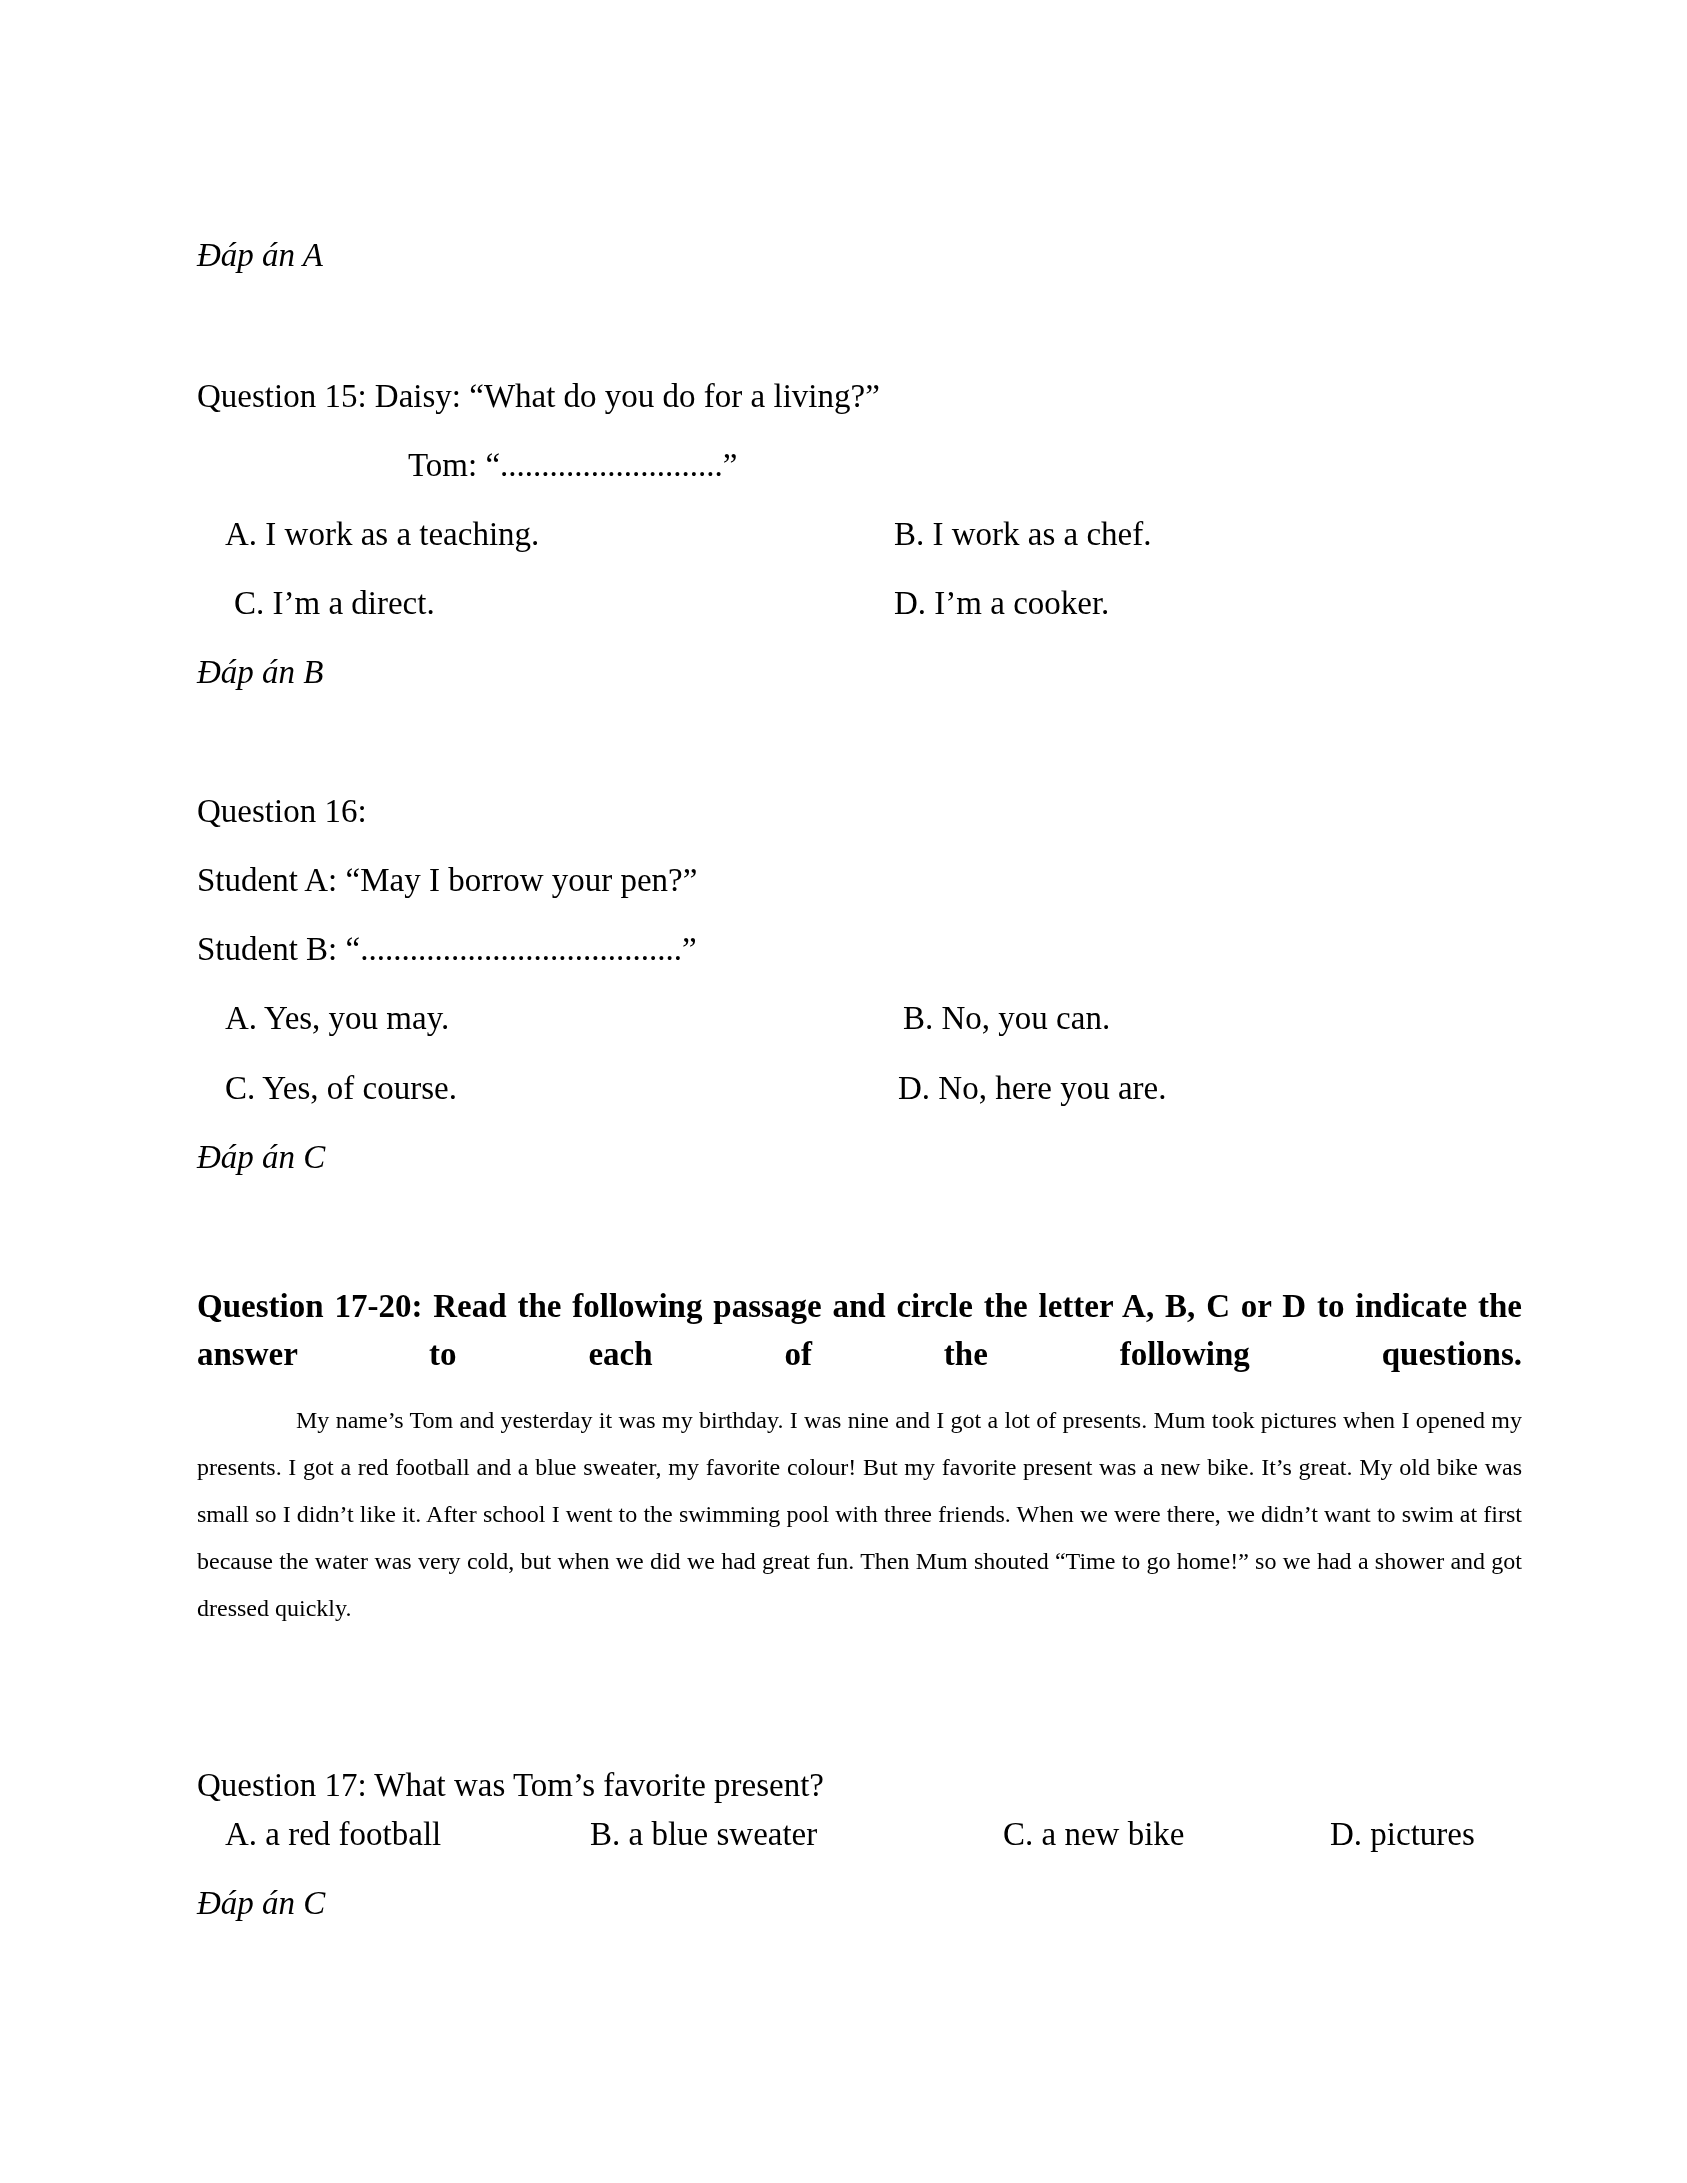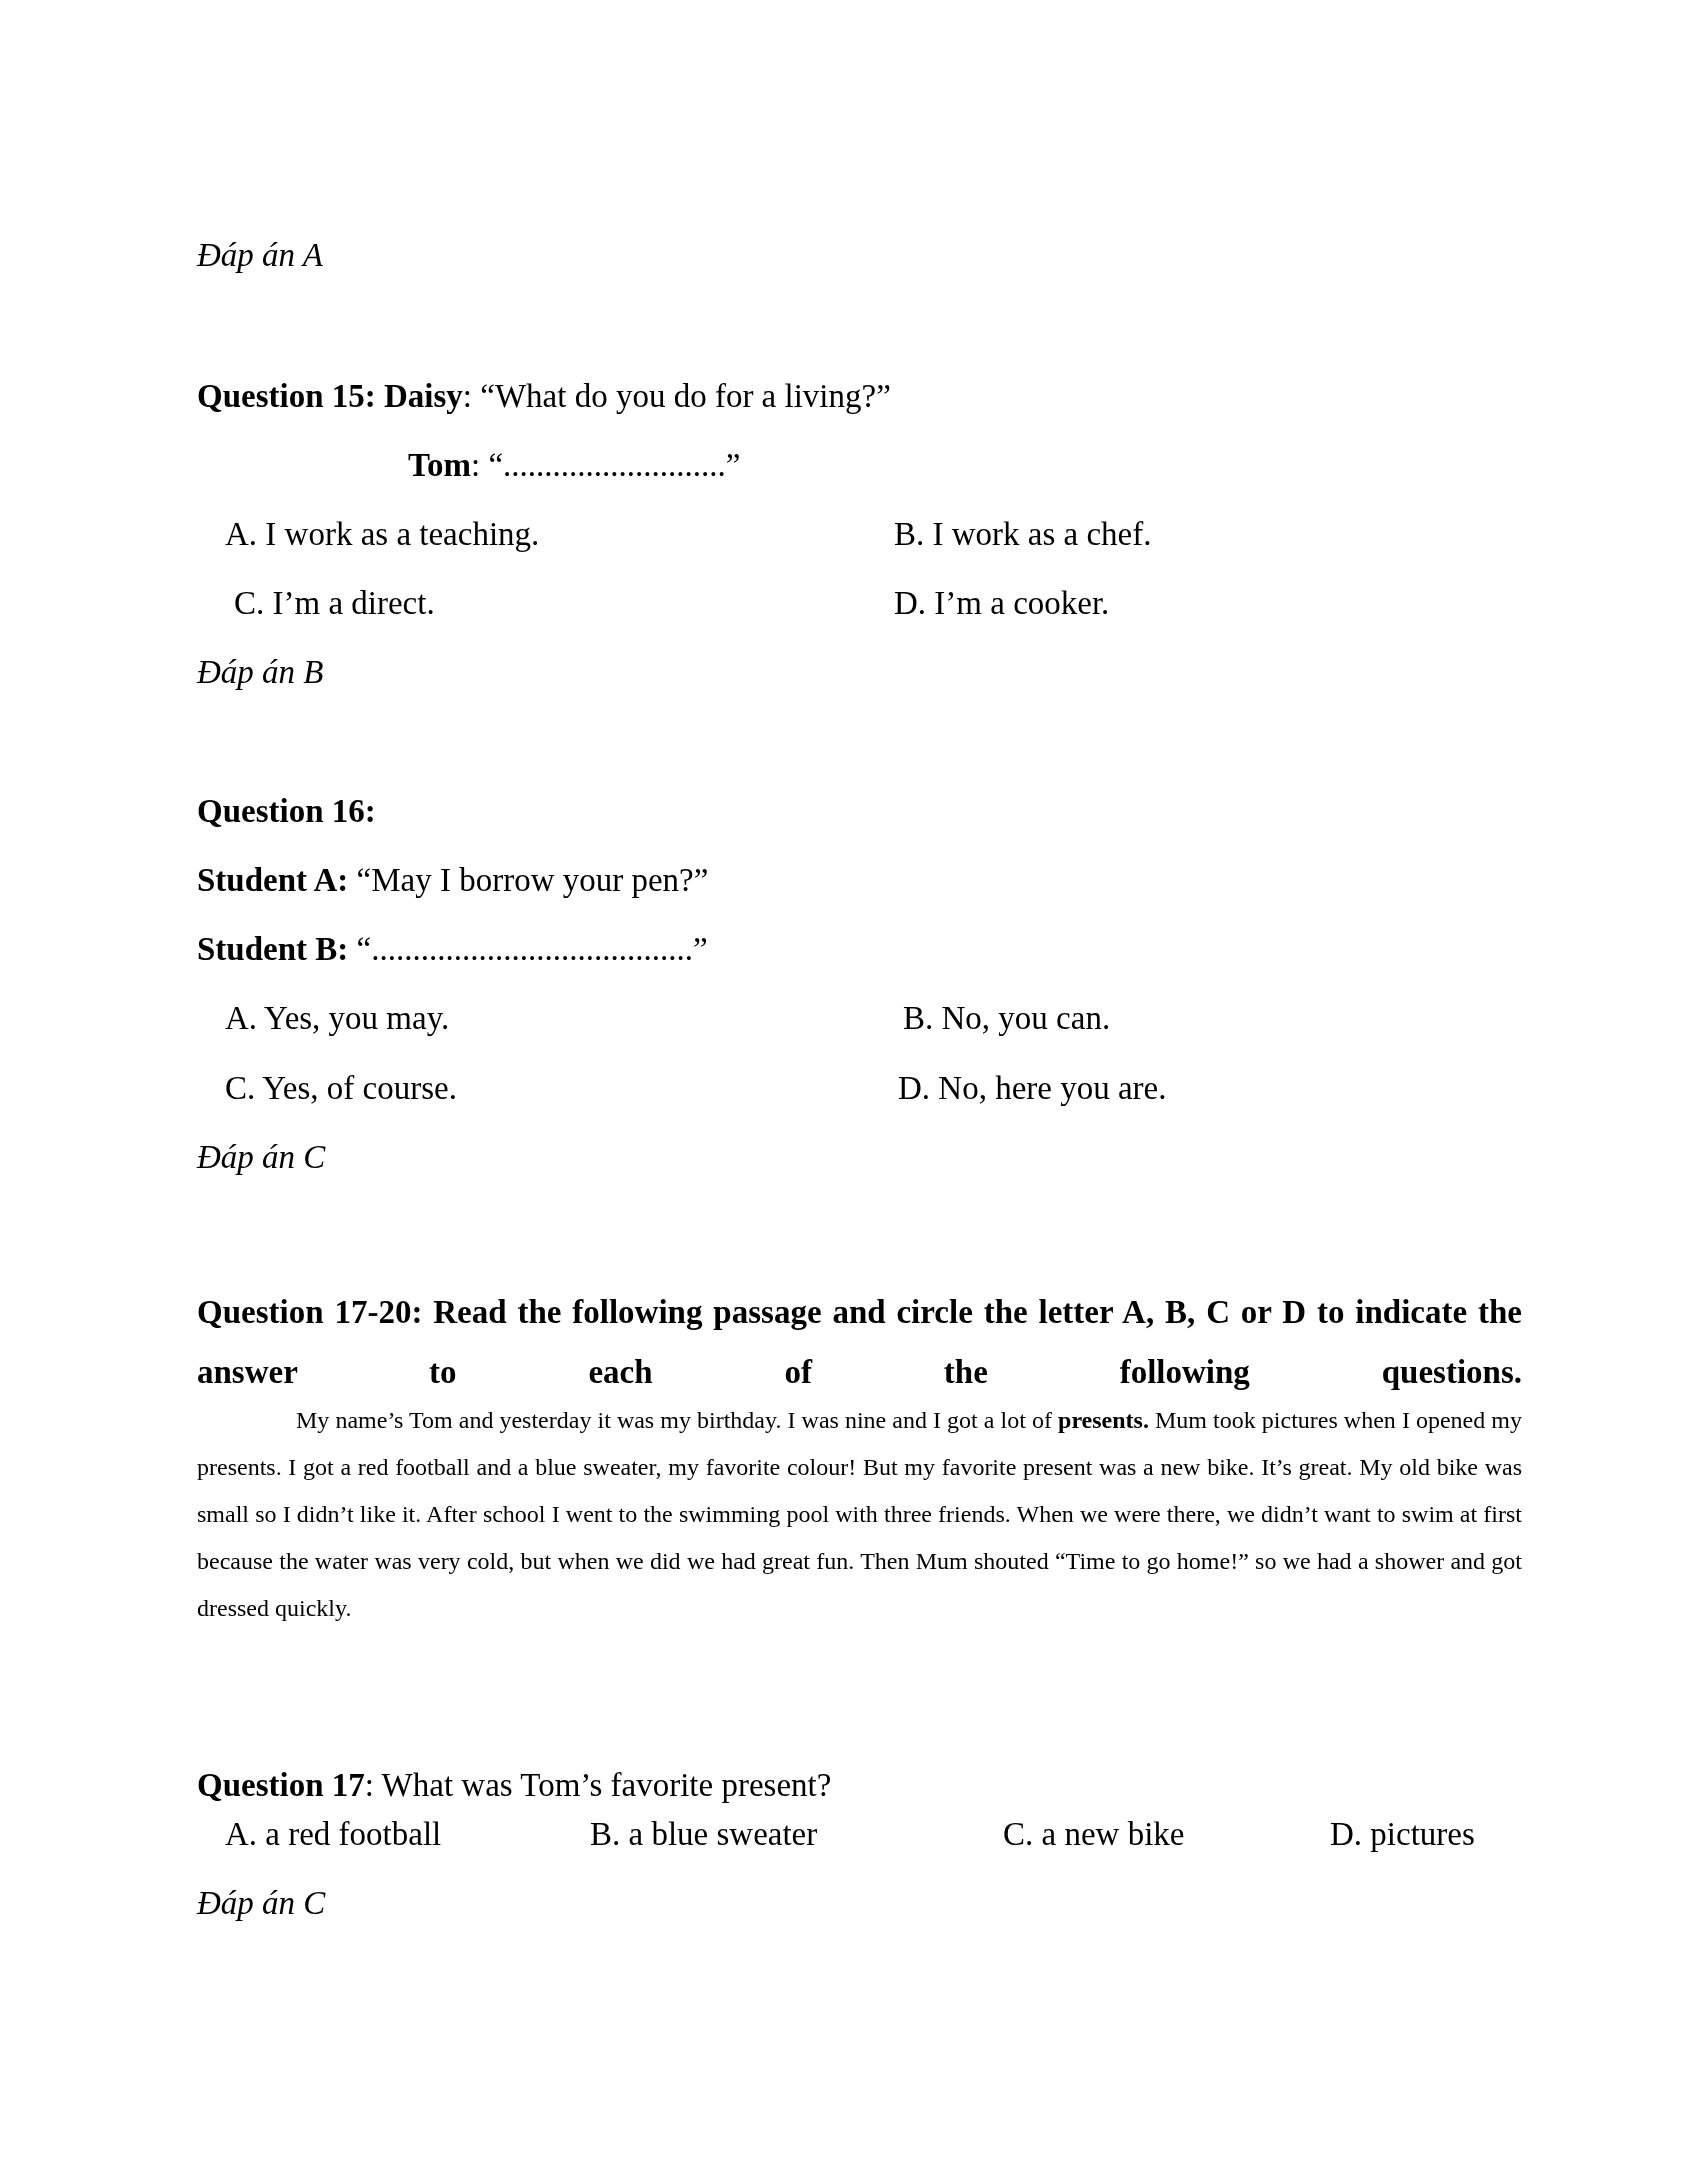--- a/index.html
+++ b/index.html
@@ -1,25 +1,25 @@
 <!DOCTYPE html>
 <html style="font-size:10.6px"><head>
 <meta charset="utf-8">
 <style>
   html, body { margin: 0; padding: 0; background: #ffffff; }
   body { width: 1687px; height: 2183px; position: relative; overflow: hidden;
          font-family: "Liberation Serif", serif; font-size: 33px; color: #000; }
   .ln { position: absolute; white-space: nowrap; line-height: 1; }
   .it { font-style: italic; }
-  .b { font-weight: bold; }
+  .b { font-weight: normal; }
   .para { position: absolute; left: 197px; width: 1325px; text-align: justify;
           line-height: 47px; font-size: 24px; }
   .para .indent { display: inline-block; width: 99px; }
   .head { position: absolute; left: 197px; width: 1325px; text-align: justify;
-          line-height: 60px; font-weight: bold; }
+          line-height: 48px; font-weight: bold; }
   .head::after, .para::after { content: ""; display: inline-block; width: 100%; height: 0; }
   .para.last::after { display: none; }
 </style>
 </head>
 <body>
 
 <div>
 
   <div class="ln it" style="left:197px; top:239px;">Đáp án A</div>
 

